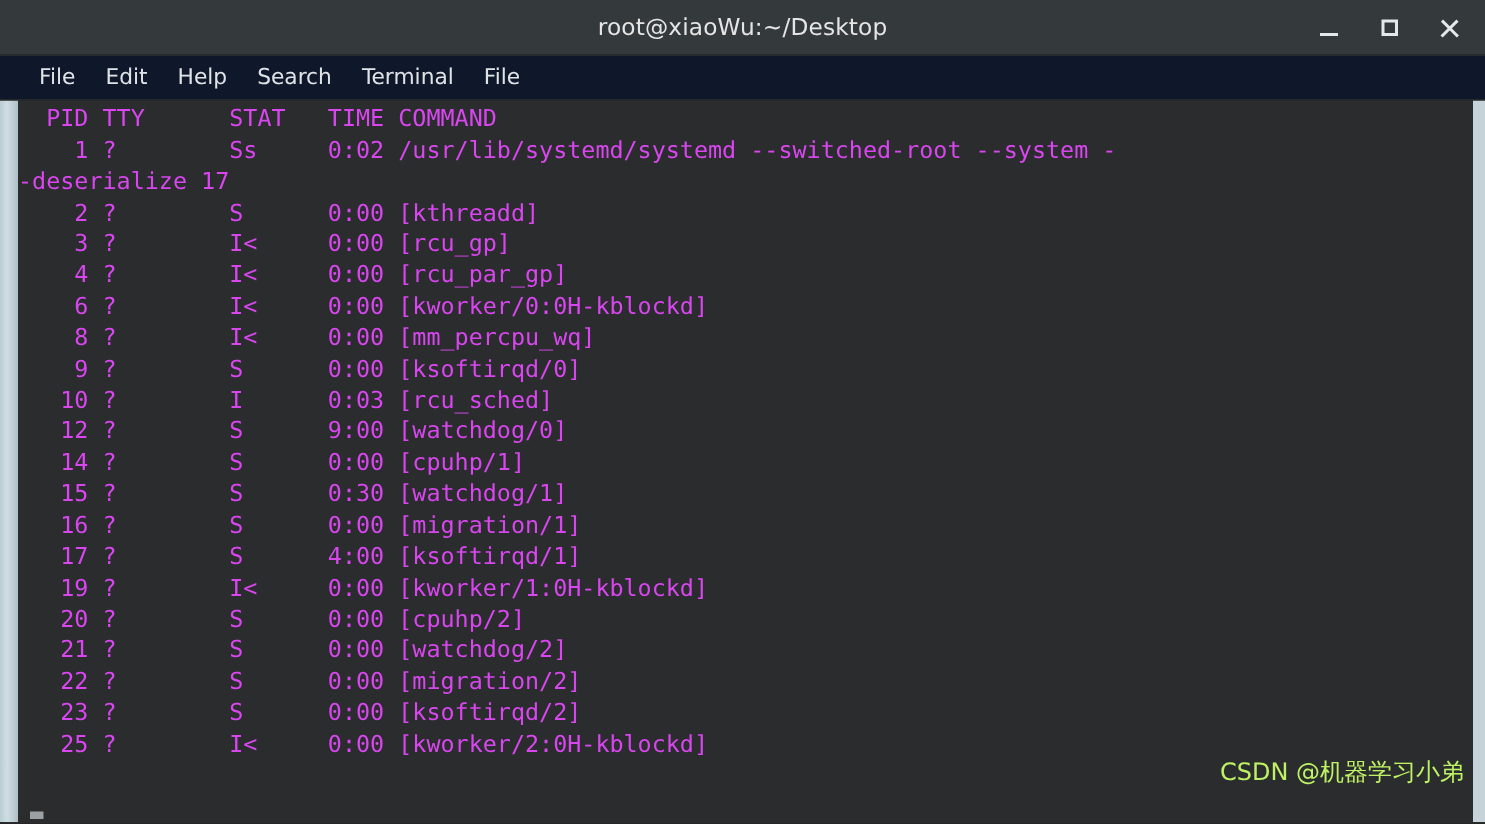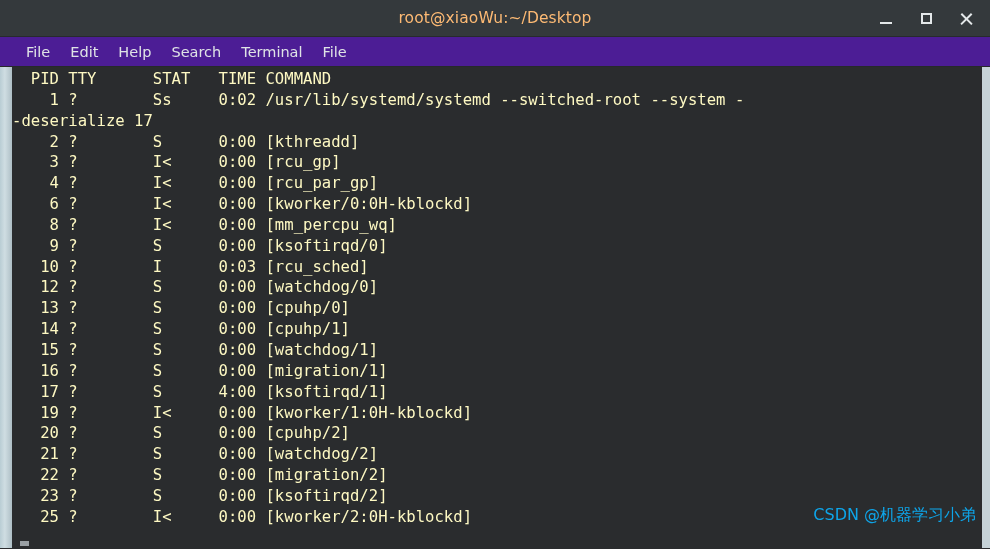--- a/index.html
+++ b/index.html
@@ -27,21 +27,21 @@
     position: relative;
     height: 37px;
     background: #34393c;
     border-bottom: 1px solid #272b2d;
     display: flex;
     align-items: center;
     justify-content: center;
     box-sizing: border-box;
   }
   .title-text {
-    color: #fdba74;
+    color: #e5e5e5;
     font-family: "DejaVu Sans", sans-serif;
     font-size: 15.5px;
     letter-spacing: 0.1px;
     white-space: nowrap;
     user-select: none;
   }
   .win-buttons {
     position: absolute;
     right: 6px;
     top: 0;
@@ -91,21 +91,21 @@
     width: 15px;
     height: 2.4px;
     background: #e4e8ea;
   }
   .glyph-close::before { transform: rotate(45deg); }
   .glyph-close::after  { transform: rotate(-45deg); }
 
   
   .menubar {
     height: 30px;
-    background: #4c1d95;
+    background: #0f172a;
     display: flex;
     align-items: center;
     padding-left: 16px;
     box-sizing: border-box;
     border-bottom: 1px solid #26292b;
   }
   .menu-item {
     color: #dfe3e6;
     font-family: "DejaVu Sans", sans-serif;
     font-size: 14.5px;
@@ -143,21 +143,21 @@
     left: 12px;
     top: 0;
     right: 8px;
     bottom: 0;
     background: #2a2c2e;
     overflow: hidden;
     padding-top: 2px;
     box-sizing: border-box;
   }
   .term-line {
-    color: #fef9c3;
+    color: #d946ef;
     font-family: "DejaVu Sans Mono", monospace;
     font-size: 15.6px;
     line-height: 20.85px;
     height: 20.85px;
     white-space: pre;
     letter-spacing: 0px;
     user-select: text;
   }
   .cursor-block {
     position: absolute;
@@ -166,21 +166,21 @@
     width: 9px;
     height: 5px;
     background: #9aa0a4;
   }
 
   
   .watermark {
     position: absolute;
     right: 14px;
     bottom: 22px;
-    color: #0ea5e9;
+    color: #bef264;
     font-family: "DejaVu Sans", sans-serif;
     font-size: 16px;
     white-space: nowrap;
     user-select: none;
     pointer-events: none;
   }
 </style>
 </head>
 <body>
 
@@ -218,24 +218,23 @@
         <div class="term-line">  PID TTY      STAT   TIME COMMAND</div>
         <div class="term-line">    1 ?        Ss     0:02 /usr/lib/systemd/systemd --switched-root --system -</div>
         <div class="term-line">-deserialize 17</div>
         <div class="term-line">    2 ?        S      0:00 [kthreadd]</div>
         <div class="term-line">    3 ?        I&lt;     0:00 [rcu_gp]</div>
         <div class="term-line">    4 ?        I&lt;     0:00 [rcu_par_gp]</div>
         <div class="term-line">    6 ?        I&lt;     0:00 [kworker/0:0H-kblockd]</div>
         <div class="term-line">    8 ?        I&lt;     0:00 [mm_percpu_wq]</div>
         <div class="term-line">    9 ?        S      0:00 [ksoftirqd/0]</div>
         <div class="term-line">   10 ?        I      0:03 [rcu_sched]</div>
-        <div class="term-line">   12 ?        S      0:00 [watchdog/0]</div>
-        <div class="term-line">   13 ?        S      0:00 [cpuhp/0]</div>
+        <div class="term-line">   12 ?        S      9:00 [watchdog/0]</div>
         <div class="term-line">   14 ?        S      0:00 [cpuhp/1]</div>
-        <div class="term-line">   15 ?        S      0:00 [watchdog/1]</div>
+        <div class="term-line">   15 ?        S      0:30 [watchdog/1]</div>
         <div class="term-line">   16 ?        S      0:00 [migration/1]</div>
         <div class="term-line">   17 ?        S      4:00 [ksoftirqd/1]</div>
         <div class="term-line">   19 ?        I&lt;     0:00 [kworker/1:0H-kblockd]</div>
         <div class="term-line">   20 ?        S      0:00 [cpuhp/2]</div>
         <div class="term-line">   21 ?        S      0:00 [watchdog/2]</div>
         <div class="term-line">   22 ?        S      0:00 [migration/2]</div>
         <div class="term-line">   23 ?        S      0:00 [ksoftirqd/2]</div>
         <div class="term-line">   25 ?        I&lt;     0:00 [kworker/2:0H-kblockd]</div>
       </div>
 

